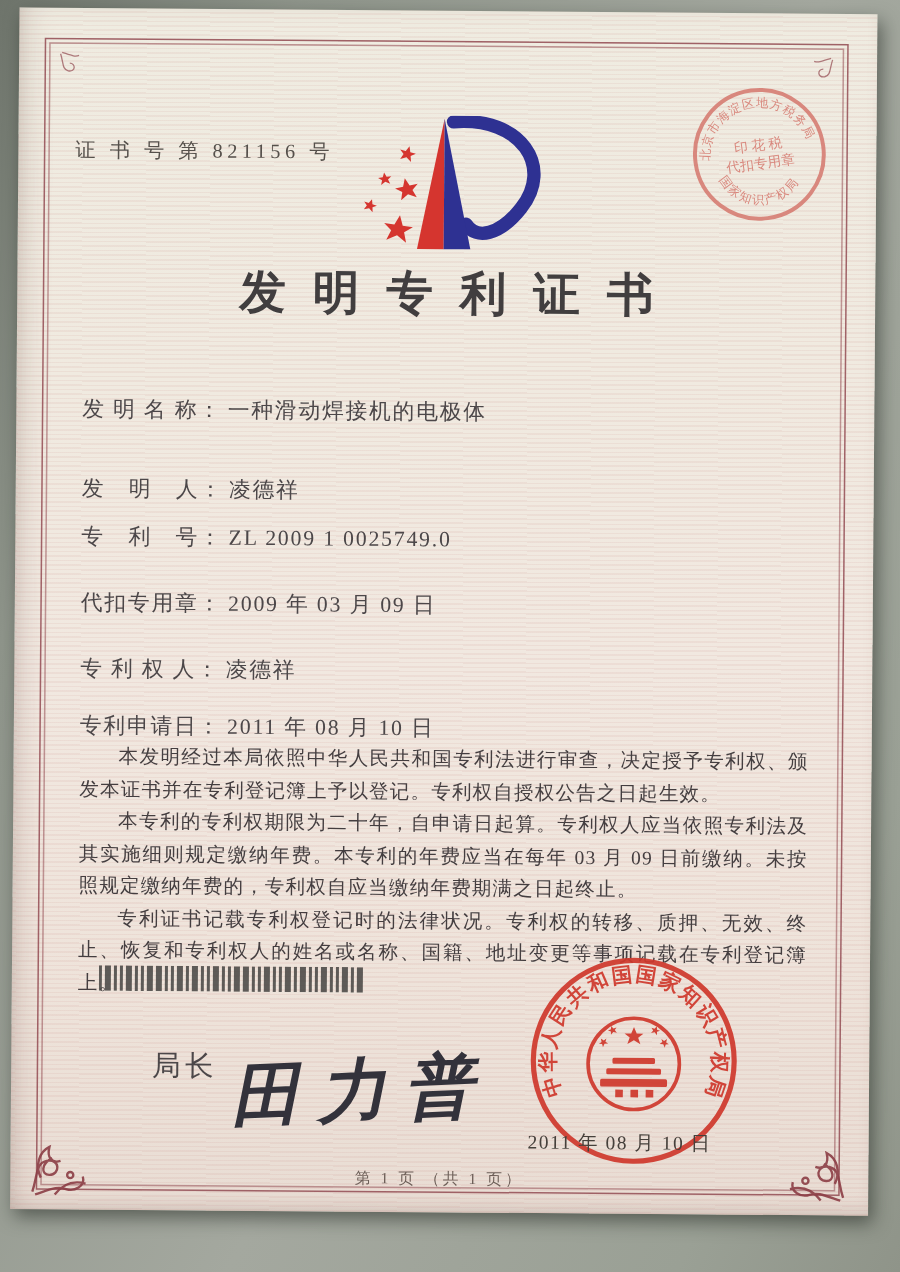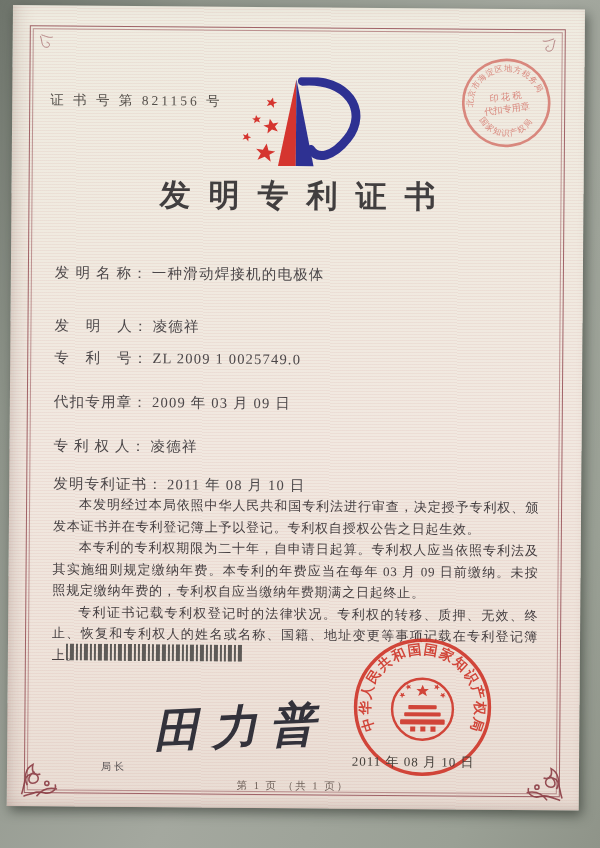--- a/index.html
+++ b/index.html
@@ -25,21 +25,21 @@
   .logo{position:absolute;left:50%;top:70px;transform:translateX(-50%);width:158px;height:96px;}
   .title{position:absolute;left:0;right:0;top:168px;text-align:center;font-size:31px;
     letter-spacing:18px;text-indent:18px;font-weight:600;color:#413e3f;}
   .field{position:absolute;left:44px;font-size:14.5px;color:#4c4749;letter-spacing:1.2px;white-space:nowrap;}
   .f1{top:258px}.f2{top:311px}.f3{top:343px}.f4{top:387px}.f5{top:431px}.f6{top:469px}
   .fvalue{margin-left:4px;}
   .body-text{position:absolute;left:44px;right:42px;top:488px;font-size:13px;
     line-height:21.5px;color:#443e40;text-align:justify;letter-spacing:.8px;word-break:break-all;}
   .body-text p{margin:0;text-indent:2em;}
   .barcode{position:absolute;left:58px;top:638px;width:178px;height:17px;opacity:.82;}
-  .sig-title{position:absolute;left:94px;top:754px;font-size:10px;color:#4c4749;letter-spacing:3px;}
+  .sig-title{position:absolute;left:94px;top:692px;font-size:19px;color:#4c4749;letter-spacing:3px;}
   .sig-name{position:absolute;left:146px;top:690px;font-size:46px;font-style:italic;font-weight:700;
     color:#33323b;letter-spacing:12px;transform:rotate(-3deg);font-family:"DejaVu Serif",serif;white-space:nowrap;}
   .seal{position:absolute;left:344px;top:628px;width:142px;height:142px;opacity:.92;}
   .seal-date{position:absolute;left:322px;top:745px;width:168px;text-align:center;
     font-size:13px;color:#46403b;letter-spacing:1px;white-space:nowrap;}
   .tax-stamp{position:absolute;left:447px;top:47px;width:94px;height:94px;opacity:.85;transform:rotate(-8deg);}
   .footer{position:absolute;left:0;right:0;bottom:15px;text-align:center;font-size:10.5px;
     color:#6d5f58;letter-spacing:2px;}
 </style>
 </head>
@@ -121,21 +121,21 @@
     <div class="field f3">
       <span>专　利　号：</span><span class="fvalue">ZL 2009 1 0025749.0</span>
     </div>
     <div class="field f4">
       <span>代扣专用章：</span><span class="fvalue">2009 年 03 月 09 日</span>
     </div>
     <div class="field f5">
       <span>专 利 权 人：</span><span class="fvalue">凌德祥</span>
     </div>
     <div class="field f6">
-      <span>发明专利证书：</span><span class="fvalue">2011 年 08 月 10 日</span>
+      <span>专利申请日：</span><span class="fvalue">2011 年 08 月 10 日</span>
     </div>
 
     <div class="body-text">
       <p>本发明经过本局依照中华人民共和国专利法进行审查，决定授予专利权、颁发本证书并在专利登记簿上予以登记。专利权自授权公告之日起生效。</p>
       <p>本专利的专利权期限为二十年，自申请日起算。专利权人应当依照专利法及其实施细则规定缴纳年费。本专利的年费应当在每年 03 月 09 日前缴纳。未按照规定缴纳年费的，专利权自应当缴纳年费期满之日起终止。</p>
       <p>专利证书记载专利权登记时的法律状况。专利权的转移、质押、无效、终止、恢复和专利权人的姓名或名称、国籍、地址变更等事项记载在专利登记簿上。</p>
     </div>
 
     <svg class="barcode" viewBox="0 0 178 17" preserveAspectRatio="none">
       <g fill="#3f3e3c">

